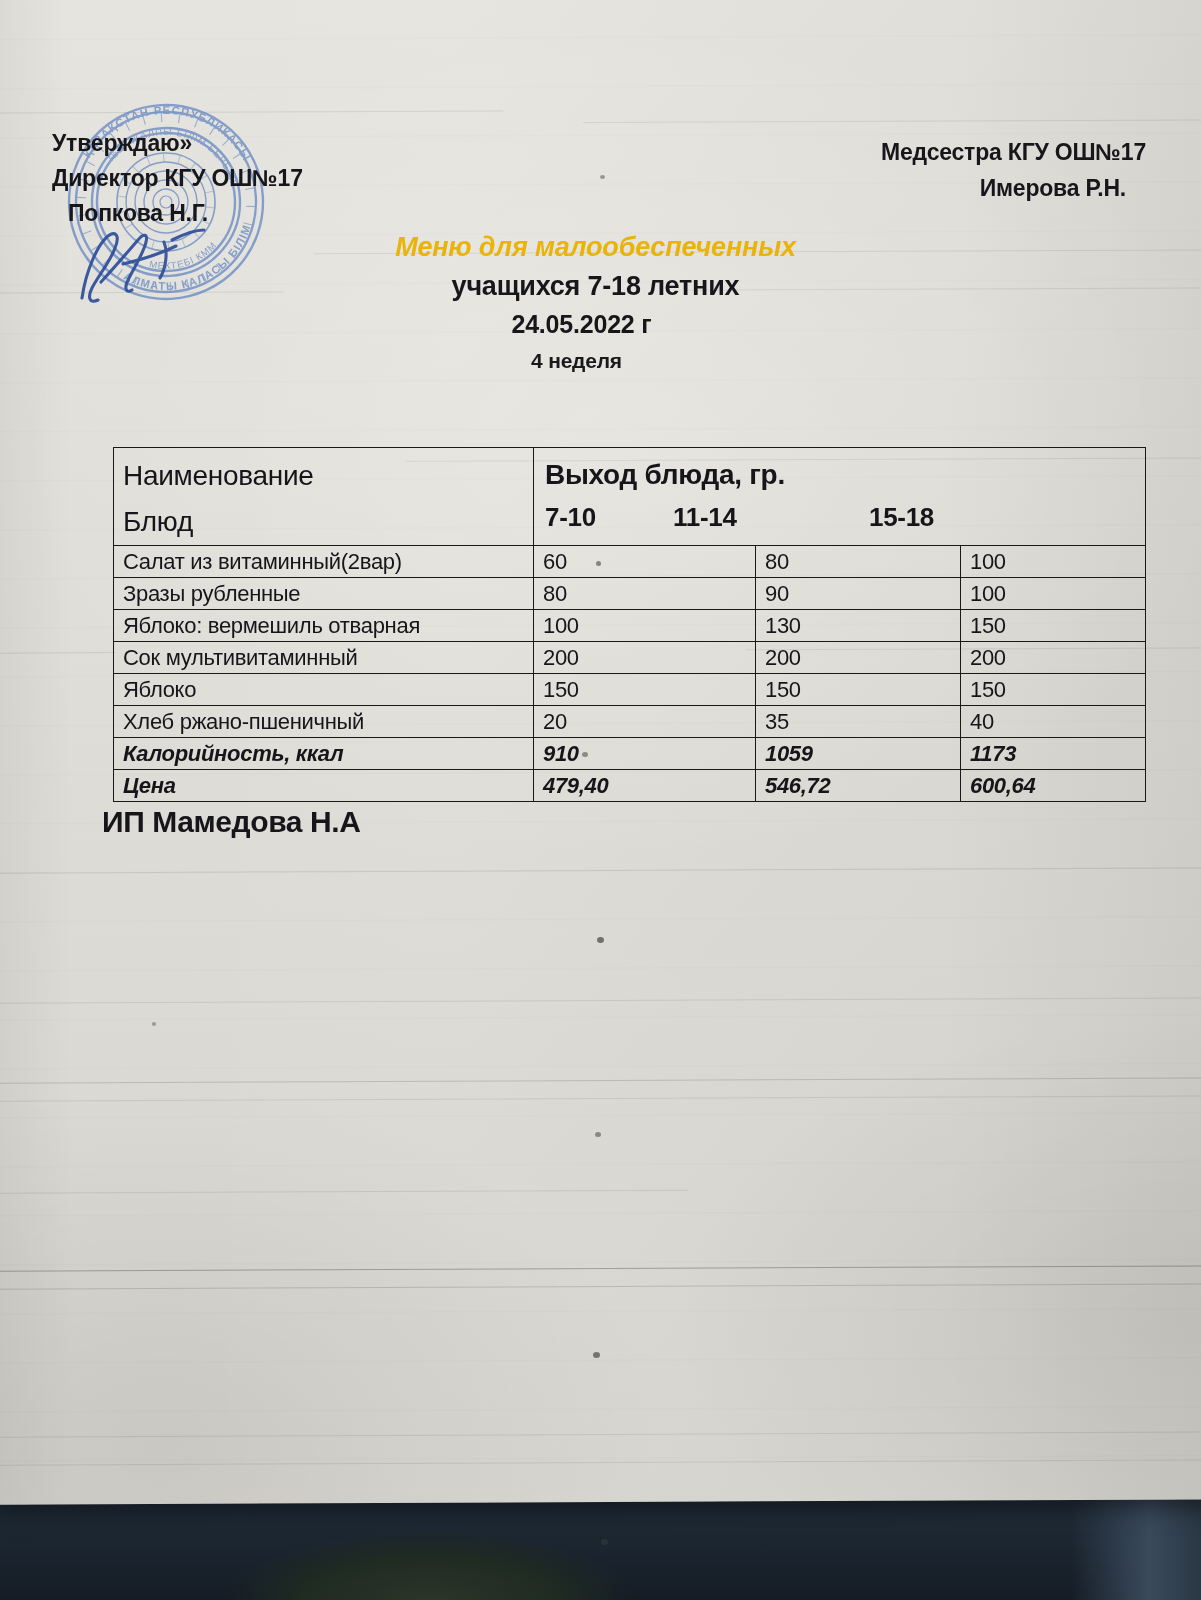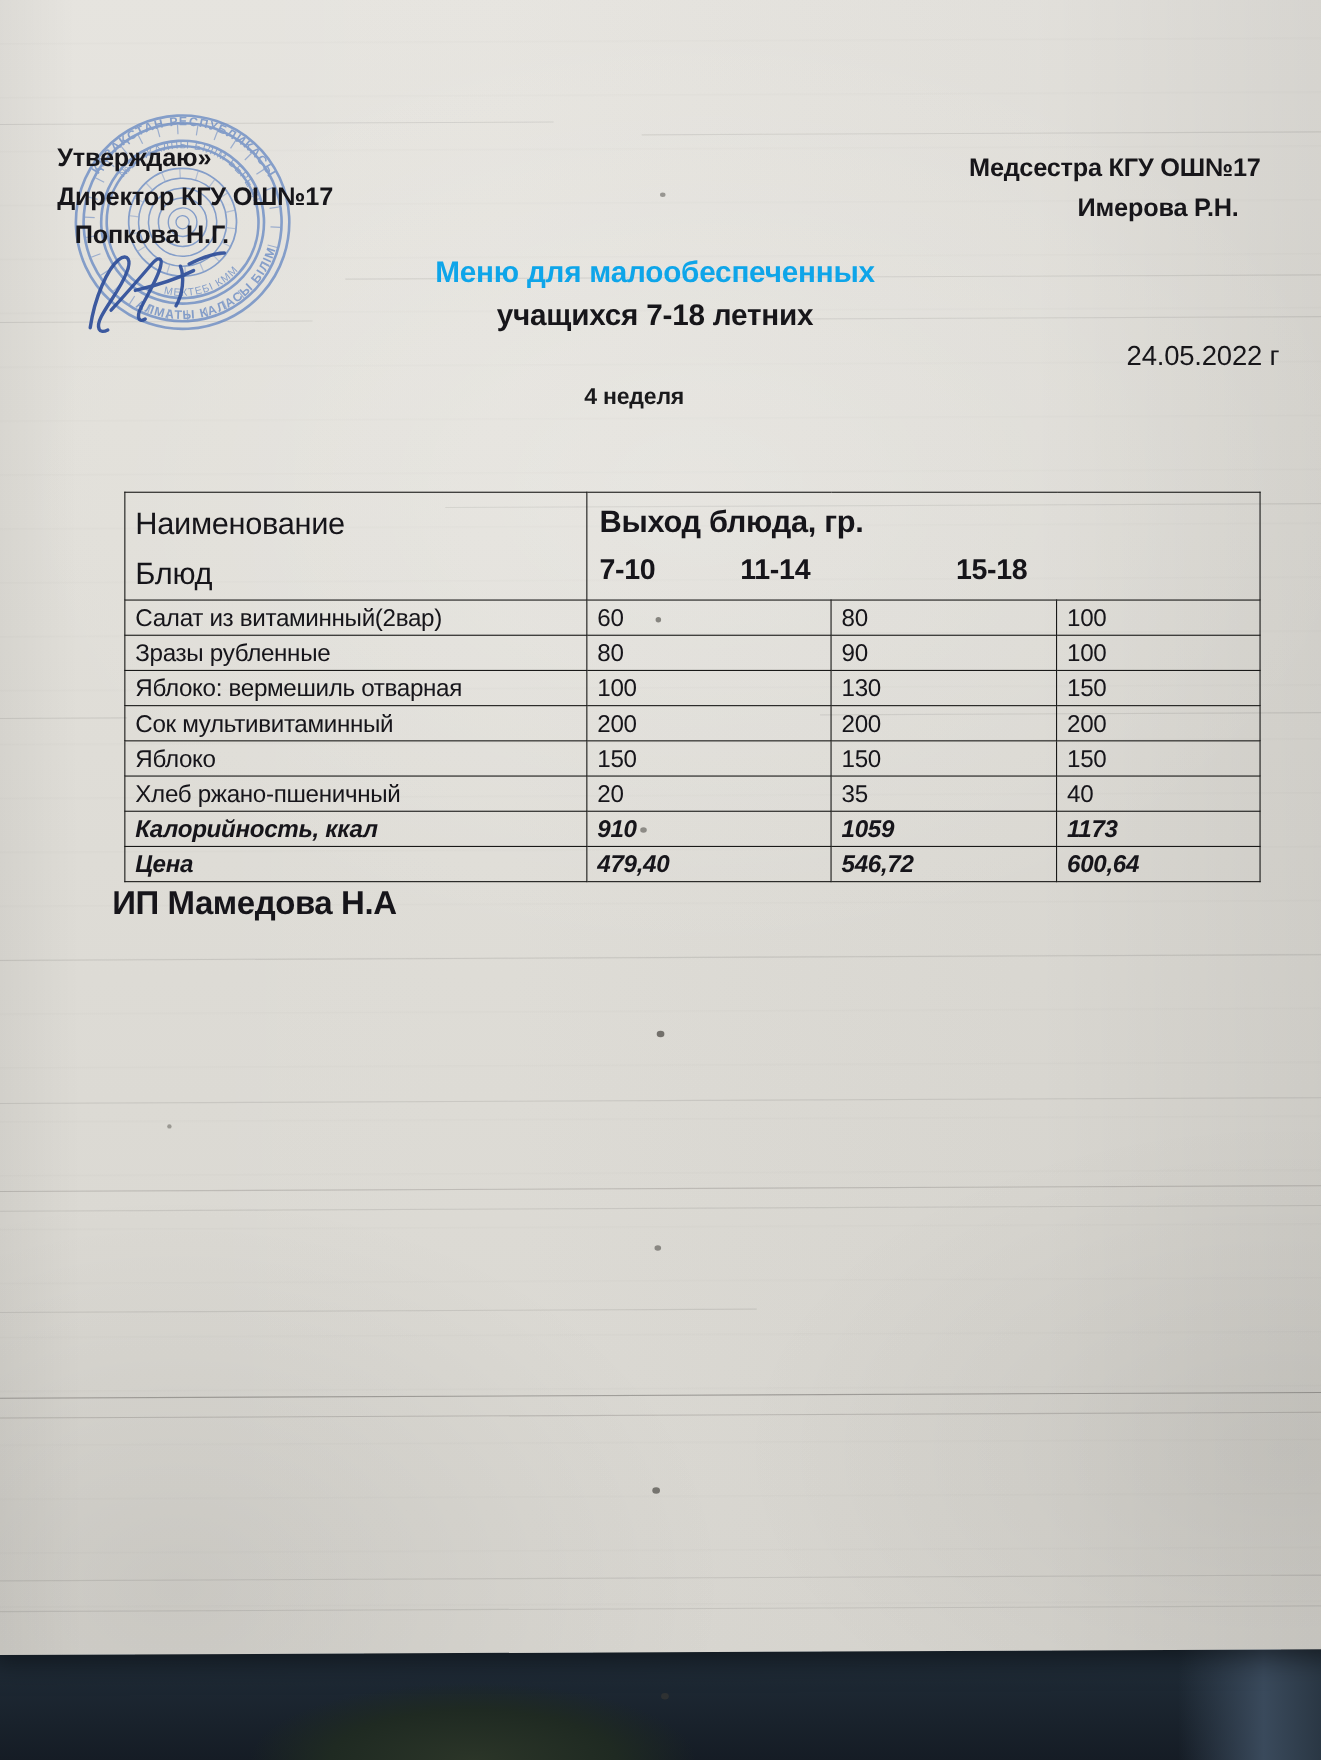--- a/index.html
+++ b/index.html
@@ -95,24 +95,24 @@
     color: #17161a;
     white-space: nowrap;
     letter-spacing: -0.2px;
   }
 
   #hdr-left { left: 52px; top: 126px; font-size: 23px; font-weight: bold; line-height: 35px; }
   #hdr-right { right: 55px; top: 134px; font-size: 23px; font-weight: bold; line-height: 36px; text-align: right; }
   #hdr-right div { display: block; }
 
   #title { position: absolute; left: 0; right: 0; top: 232px; text-align: center; }
-  #title .t1 { font-size: 27px; font-weight: bold; color: #0ea5e9; letter-spacing: -0.2px; }
+  #title .t1 { font-size: 27px; font-weight: bold; color: #eab308; letter-spacing: -0.2px; font-style: italic; }
   #title .t2 { font-size: 27px; font-weight: bold; color: #17161a; margin-top: 8px; letter-spacing: -0.2px; }
   #title .t3 { font-size: 26px; font-weight: bold; color: #17161a; margin-top: 8px; letter-spacing: -0.2px; }
-  #title .t4 { font-size: 25px; font-weight: normal; color: #17161a; margin-top: 8px; letter-spacing: -0.2px; text-align: right; }
+  #title .t4 { font-size: 25px; font-weight: bold; color: #17161a; margin-top: 8px; letter-spacing: -0.2px; }
   #title .t5 { font-size: 21px; font-weight: bold; color: #1a1a1c; margin-top: 10px; letter-spacing: -0.2px; }
   
   #title .t1, #title .t2, #title .t3 { margin-right: 10px; }
   #title .t4 { margin-right: 38px; }
   #title .t5 { margin-right: 48px; }
 
   
   #tbl {
     position: absolute;
     left: 113px;

